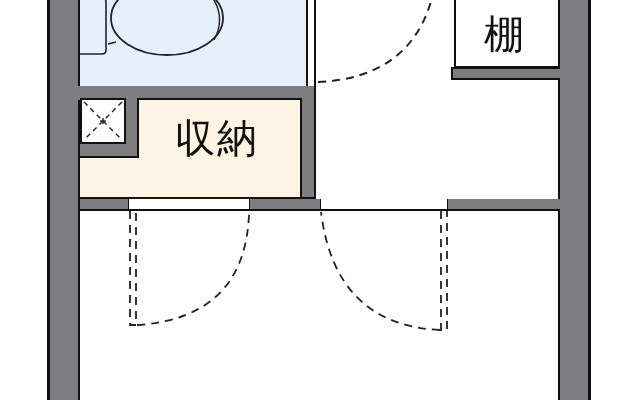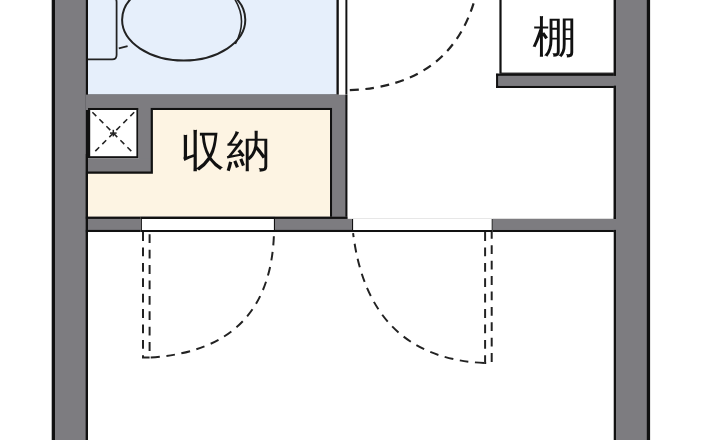--- a/index.html
+++ b/index.html
@@ -83,14 +83,14 @@
     <path d="M 440 330 Q 335 325 321 212"></path>
   </g>
 
   <line x1="48" y1="0" x2="48" y2="400" stroke="#111" stroke-width="2"></line>
   <line x1="79" y1="140" x2="79" y2="400" stroke="#111" stroke-width="2"></line>
   <line x1="559" y1="78" x2="559" y2="199" stroke="#111" stroke-width="2"></line>
   <line x1="559" y1="210" x2="559" y2="400" stroke="#111" stroke-width="2"></line>
   <line x1="590" y1="0" x2="590" y2="400" stroke="#111" stroke-width="2"></line>
 </svg>
 
-<div class="label" style="left:164px; top:118px; z-index:5;">収納</div>
+<div class="label" style="left:175px; top:118px; z-index:5;">収納</div>
 <div class="label" style="left:484px; top:14px; z-index:5;">棚</div>
 
 </body></html>

